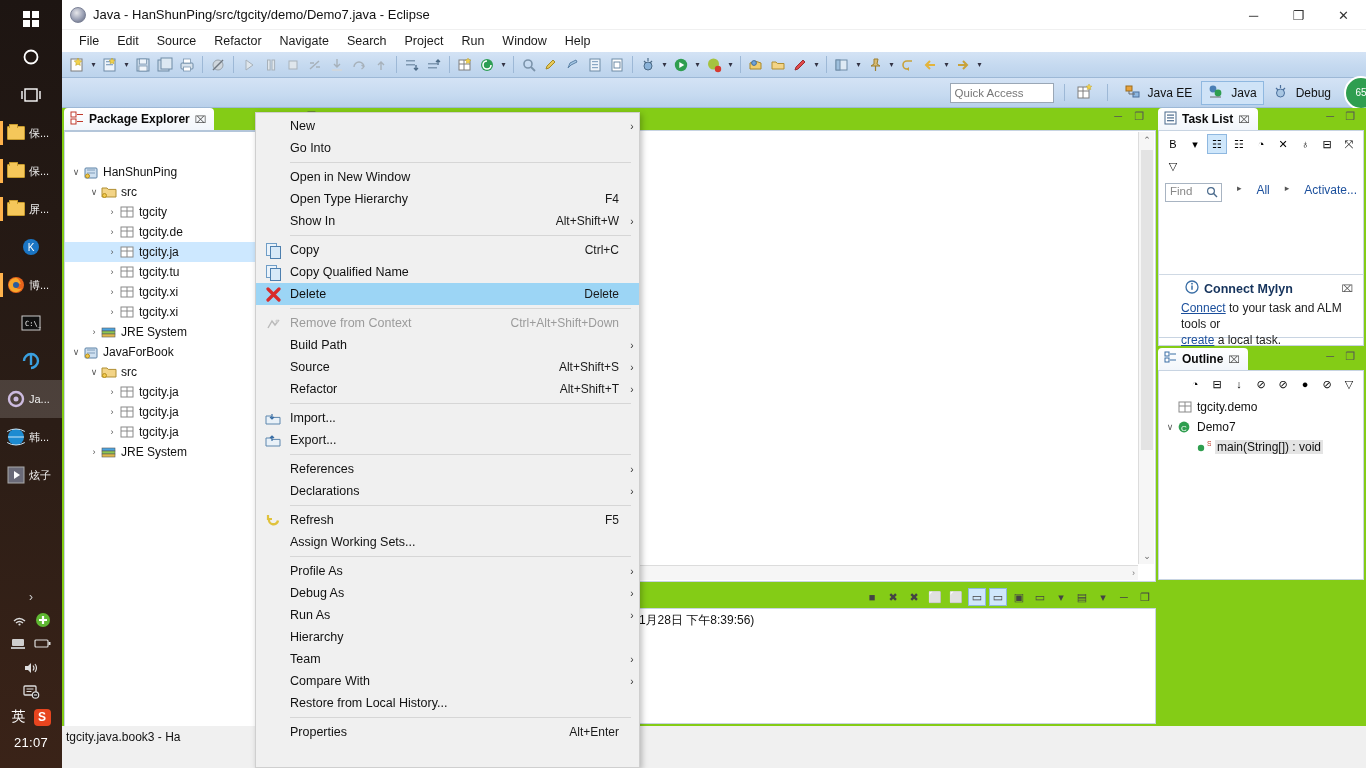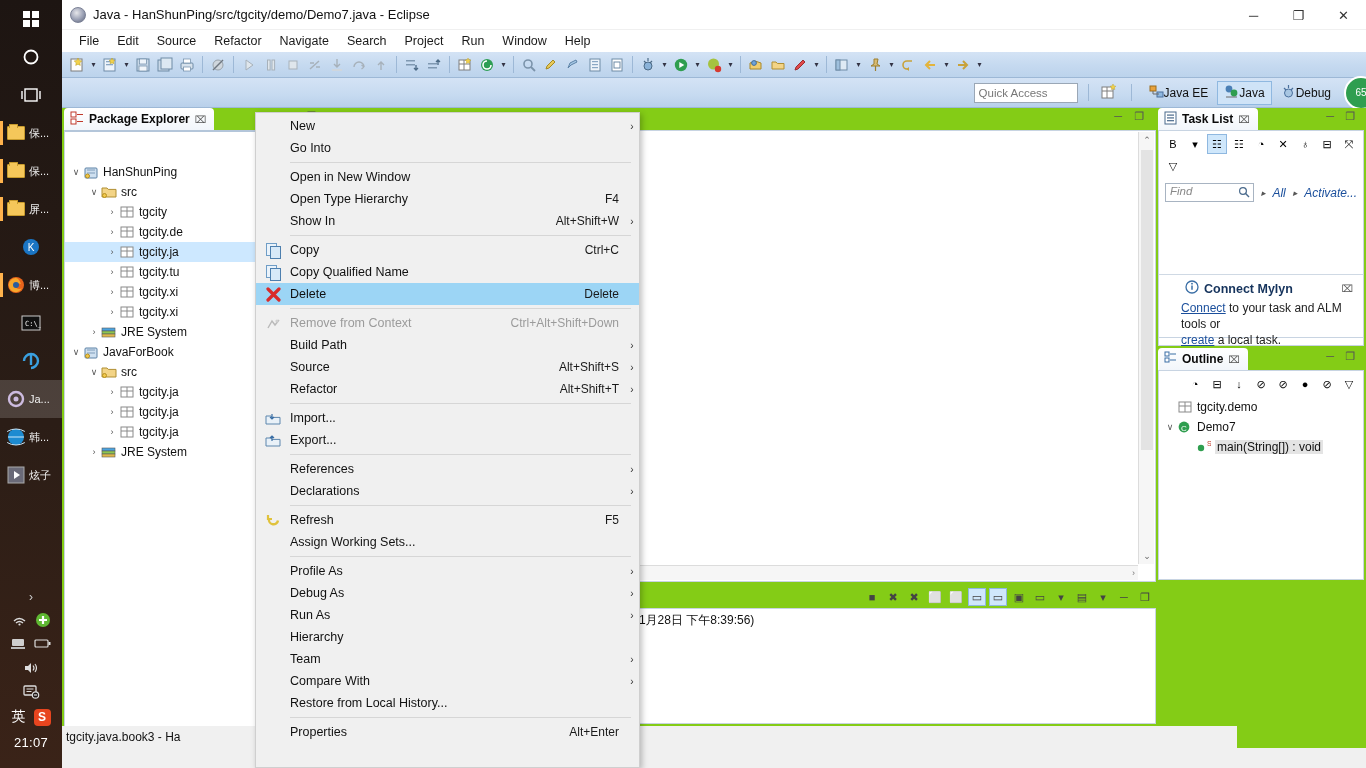--- a/index.html
+++ b/index.html
@@ -72,21 +72,21 @@
     height: 30px;
     background: linear-gradient(180deg,#d4e3f5 0%,#c6daf0 60%,#b9d0ea 100%);
     display:flex; align-items:center; justify-content:flex-end; gap:6px;
     padding-right: 4px; border-bottom:1px solid #9db8d6; position:relative;
   }
   #quick-access {
     width: 104px; height: 20px; background:#fff; border:1px solid #9aa7b6;
     font-size: 11.5px; color:#777; padding: 1px 4px; line-height:17px;
   }
   .persp {
-    display:flex;align-items:center;gap:0; padding:2px 6px; font-size:12px;color:#111;
+    display:flex;align-items:center;gap:8px; padding:2px 6px; font-size:12px;color:#111;
     border:1px solid transparent; height:24px;
   }
   .persp.sel { background:#cfe3f7; border:1px solid #8fb8e0; }
   #newpersp { width:22px;height:22px;display:flex;align-items:center;justify-content:center;}
 
   
   #workbench { position:absolute; left:0; top:108px; width:1304px; height:640px; background:#84cc16; }
 
   
   #pkg-panel { position:absolute; left:2px; top:0; width:264px; height:630px; }
@@ -132,29 +132,29 @@
   .cbtn.on { background:#cfe7fb; border:1px solid #8fb8e0; }
   #console-text { padding:3px 6px; font-size:12px; color:#111; }
 
   
   #right-col { position:absolute; right:2px; top:0; width:206px; height:630px; }
   #tasklist { position:absolute; left:0; top:0; right:0; height:238px; }
   #tl-body { position:absolute; left:0; top:22px; right:0; bottom:0; background:#fff; border:1px solid #c8d4e2; }
   .tl-tools { display:flex; align-items:center; gap:2px; padding:3px 4px; flex-wrap:wrap; }
   .tlb { width:20px;height:20px;display:flex;align-items:center;justify-content:center;font-size:11px;}
   .tlb.on { background:#cfe7fb; border:1px solid #8fb8e0; }
-  #find-row { display:flex; align-items:center; gap:7px; padding:4px 6px;font-style:italic; }
+  #find-row { display:flex; align-items:flex-start; gap:15px; padding:4px 6px; }
   #find-box { width:96px;height:19px;border:1px solid #a8b4c2;background:#fff;font-size:11.5px;color:#888;padding:1px 4px; position:relative;}
   .lnk { color:#1b4f9c; font-size:12px; }
   #mylyn { position:absolute; left:0; top:166px; right:0; height:64px; background:#fff; border:1px solid #c8d4e2; border-top:1px solid #cfd9e4;}
   #outline { position:absolute; left:0; top:240px; right:0; height:232px; }
   #ol-body { position:absolute; left:0; top:22px; right:0; bottom:0; background:#fff; border:1px solid #c8d4e2; }
 
   
-  #statusbar { position:absolute; left:0; bottom:0; width:1175px; height:22px; background:#f0f0f0; display:flex; align-items:center;}
+  #statusbar { position:absolute; left:0; bottom:0; width:1304px; height:22px; background:#f0f0f0; display:flex; align-items:center;}
   #status-text { font-size:12px; color:#111; padding-left:4px; }
 
   
   #ctxmenu {
     position:absolute; left:193px; top:112px; width:385px; height:656px;
     background:#f0f0f0; border:1px solid #cfcfcf;
     box-shadow: 2px 2px 6px rgba(0,0,0,.25);
     z-index: 50; padding: 2px 0;
   }
   .mrow { height:22px; display:flex; align-items:center; position:relative; font-size:12.5px; color:#111; }

